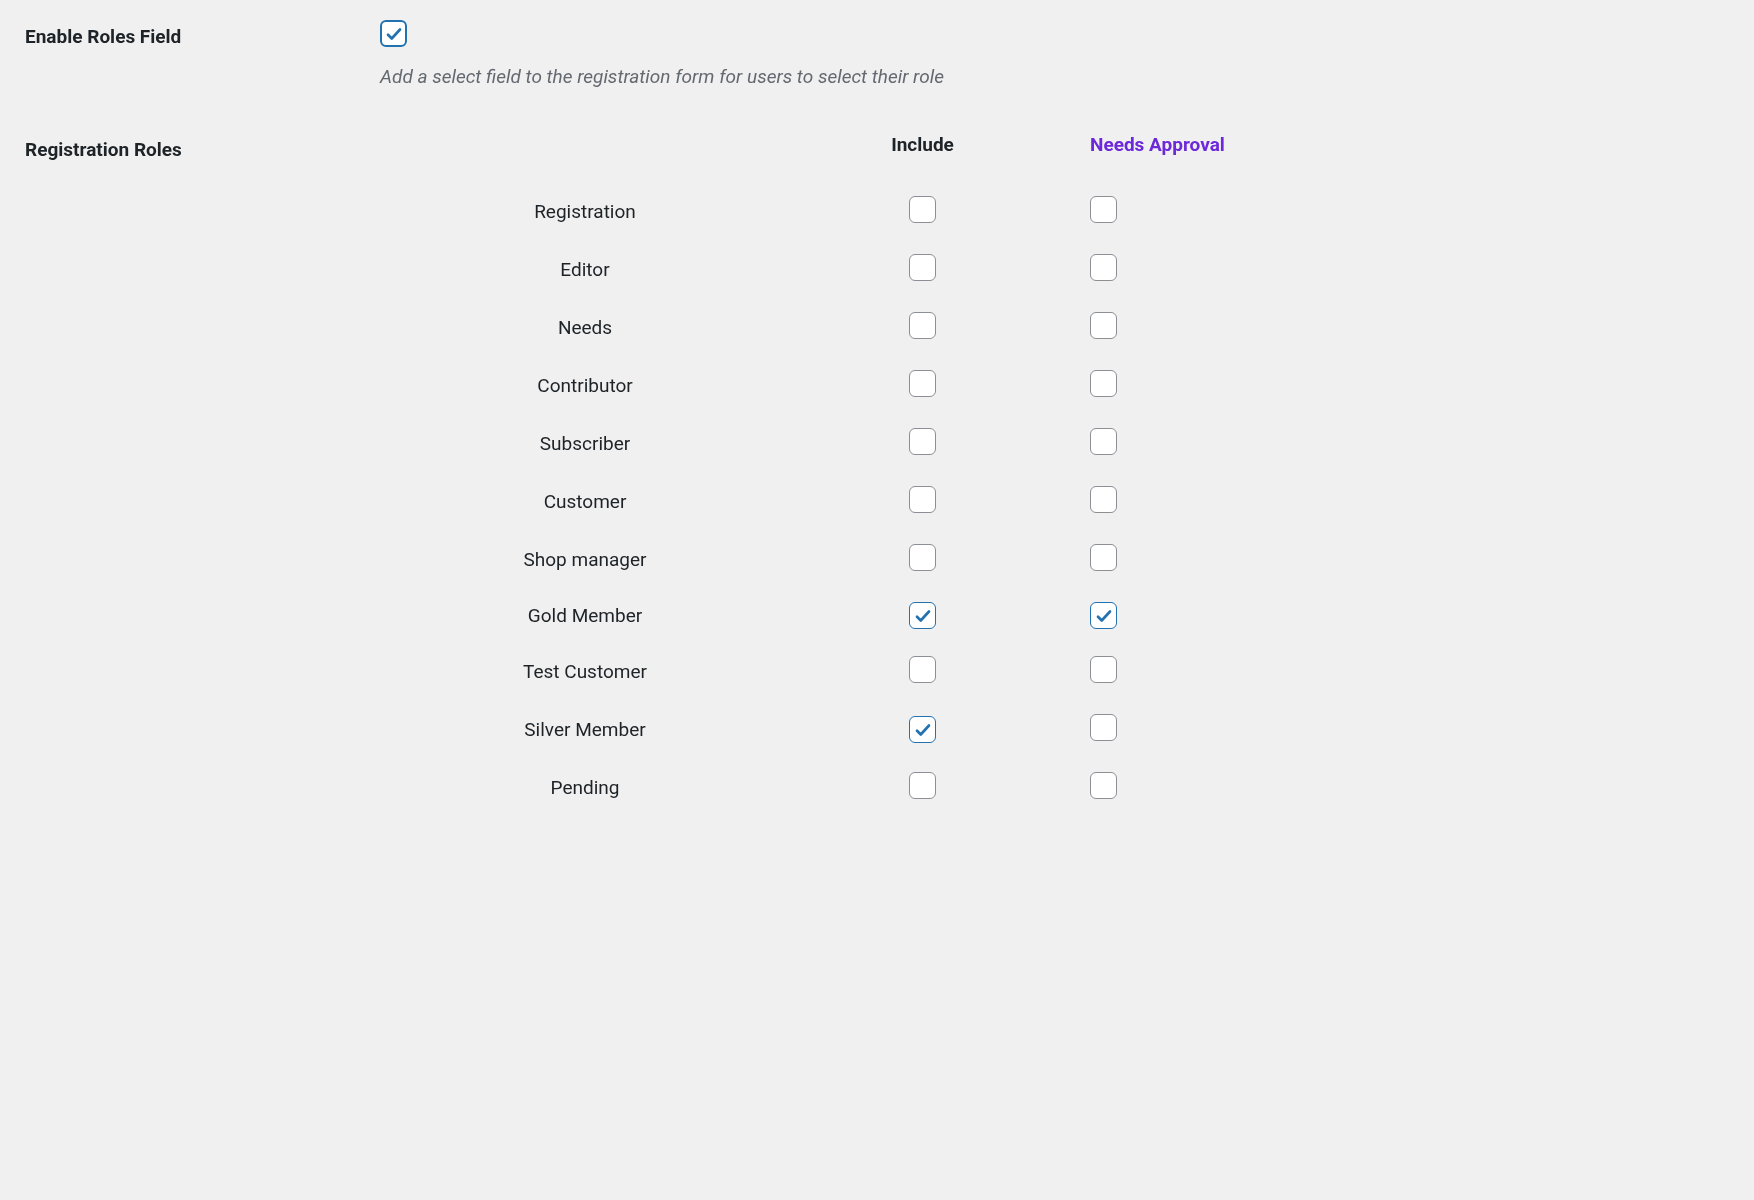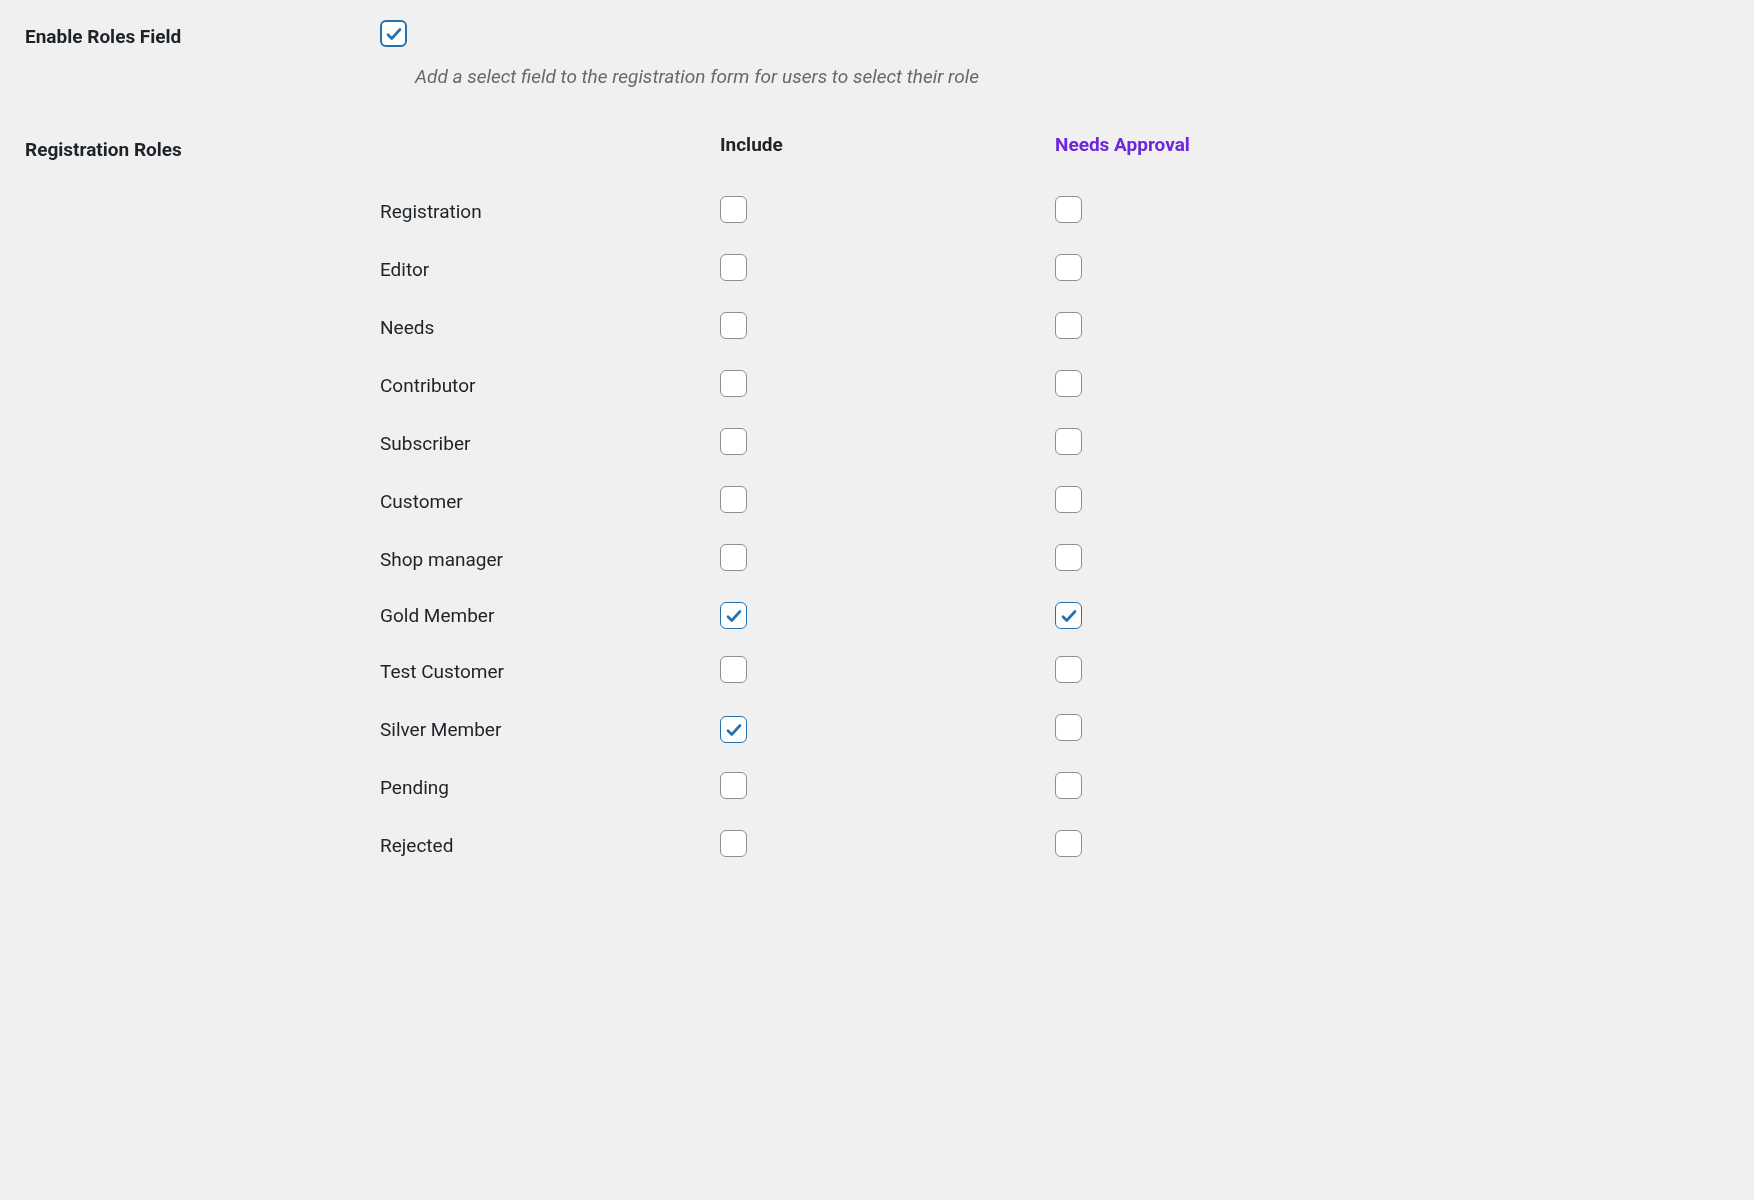--- a/index.html
+++ b/index.html
@@ -75,25 +75,25 @@
     .checkbox-normal svg {
       width: 18px;
       height: 18px;
     }
 
     .description {
       margin-top: 18px;
       font-size: 19px;
       font-style: italic;
       color: #646970;
-      margin-left: 35px;
     }
 
     .roles-table {
       width: 100%;
+      text-align: center;
     }
 
     .roles-header {
       display: flex;
       align-items: center;
       margin-bottom: 40px;
     }
 
     .roles-header .col-name {
       width: 340px;
@@ -130,20 +130,21 @@
     .roles-body .col-include {
       width: 335px;
       flex-shrink: 0;
     }
 
     .roles-body .col-approval {
     }
 
     .roles-section {
       align-items: flex-start;
+      gap: 35px;
     }
   </style>
 </head>
 <body>
 
 <div class="form-row">
   <div class="label-col">
     <label>Enable Roles Field</label>
   </div>
   <div class="field-col">
@@ -229,21 +230,16 @@
                   <polyline points="4 13 9 18 20 6"></polyline>
                 </svg>
               </span></div>
             <div class="col-approval"><span class="checkbox-normal"></span></div>
           </div>
           <div class="role-row">
             <div class="col-name">Pending</div>
             <div class="col-include"><span class="checkbox-normal"></span></div>
             <div class="col-approval"><span class="checkbox-normal"></span></div>
           </div>
-          <div class="role-row">
-            <div class="col-name">Rejected</div>
-            <div class="col-include"><span class="checkbox-normal"></span></div>
-            <div class="col-approval"><span class="checkbox-normal"></span></div>
-          </div>
         </div>
     </div>
   </div>
 </div>
 
 </body></html>

